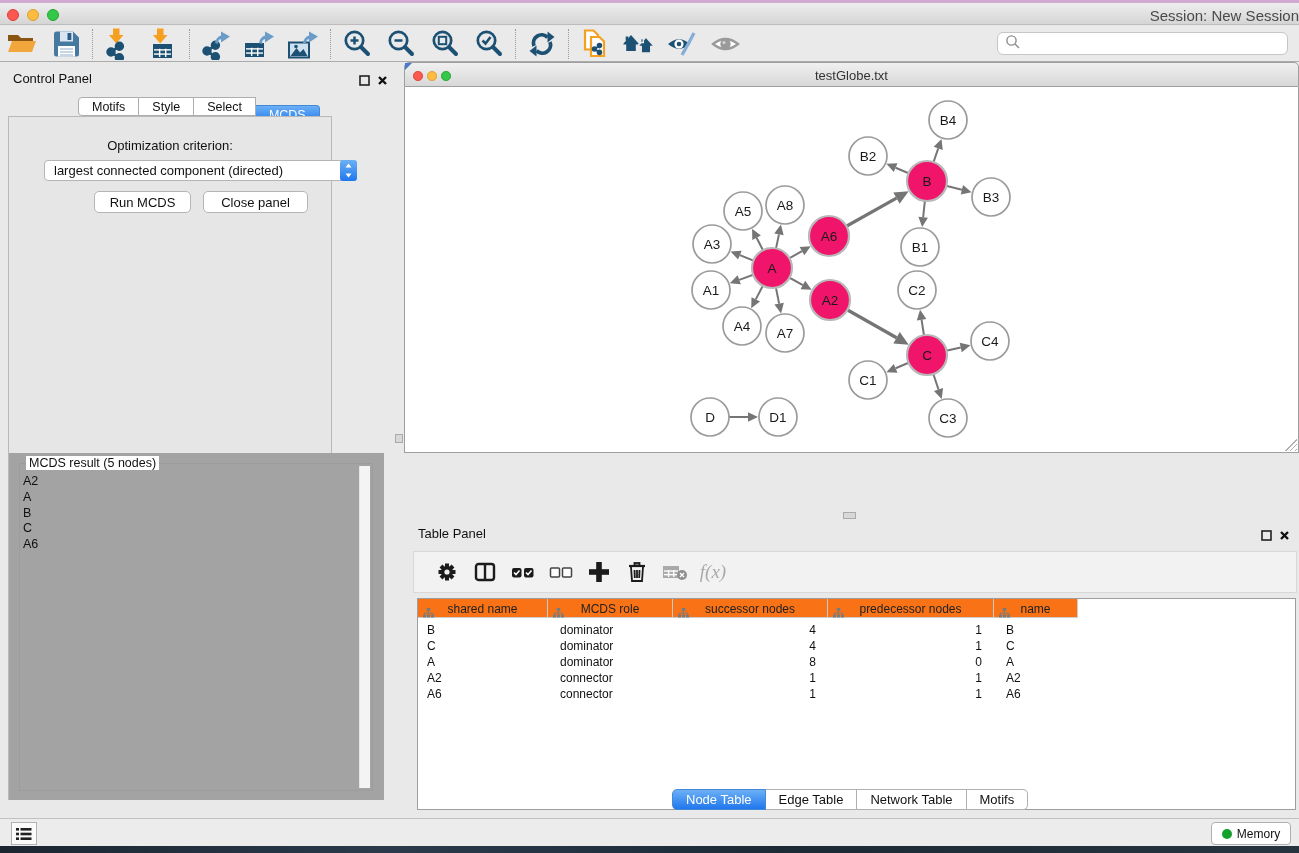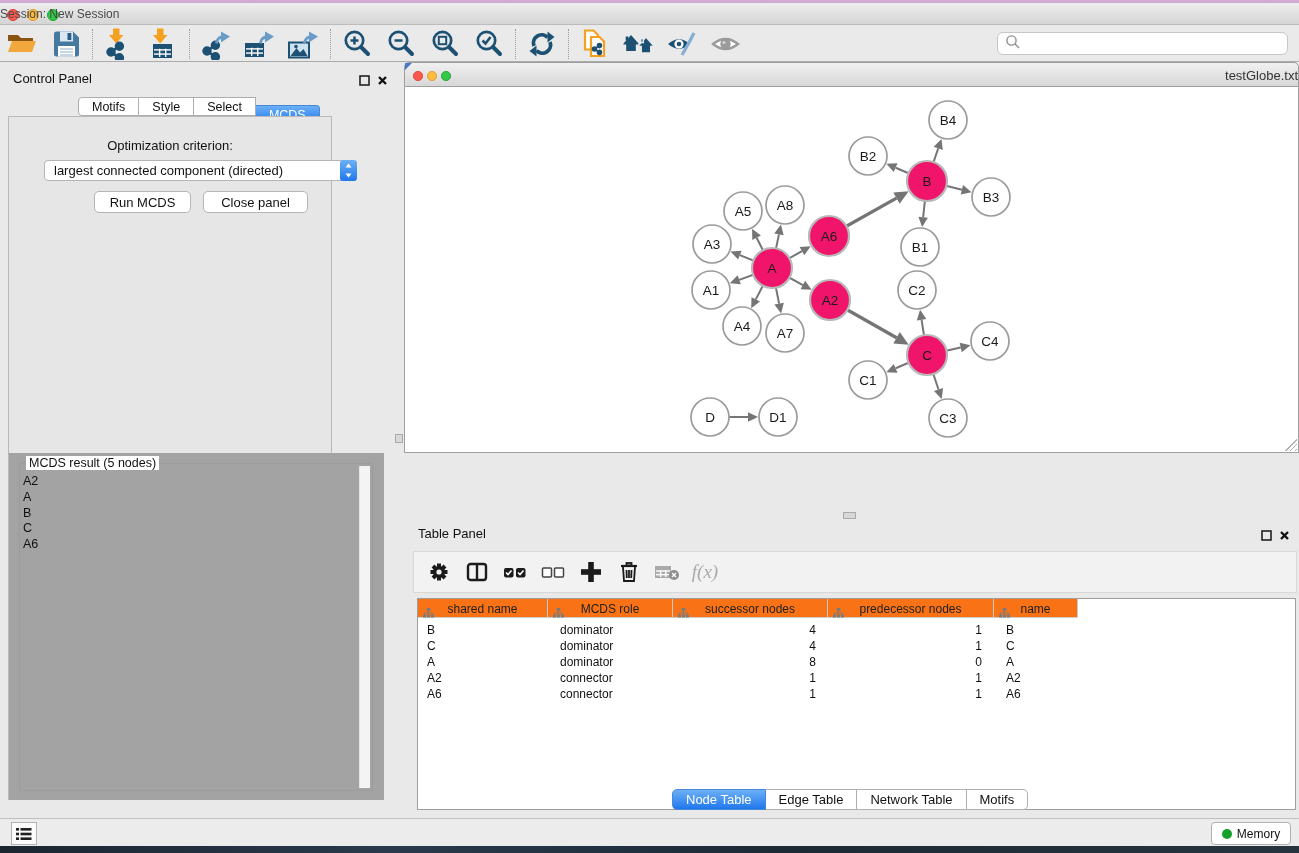--- a/index.html
+++ b/index.html
@@ -7,21 +7,21 @@
   .abs { position:absolute; }
 
   #desktop-top { left:0; top:0; width:1299px; height:3px; background:#d2a9d1; }
   #desktop-bottom { left:0; top:846px; width:1299px; height:7px; background:linear-gradient(90deg,#1a2530,#2a3a4c 30%,#1c2a36 60%,#26343f); }
 
   #titlebar { left:0; top:3px; width:1299px; height:22px; background:linear-gradient(#eeeeee,#d5d5d5); border-bottom:1px solid #bcbcbc; }
   .tl { position:absolute; top:5.5px; width:12px; height:12px; border-radius:50%; }
   #titlebar .tl1 { left:7px;  background:#fc5850; border:0.5px solid #dd3f38; }
   #titlebar .tl2 { left:27px; background:#fdbc40; border:0.5px solid #dd9f2e; }
   #titlebar .tl3 { left:47px; background:#34c748; border:0.5px solid #24a533; }
-  #titlebar .title { position:absolute; left:0; right:0; top:4px; text-align:left; font-size:12px; color:#4a4a4a; }
+  #titlebar .title { position:absolute; left:0; right:0; top:4px; text-align:right; font-size:15px; color:#4a4a4a; }
 
   #toolbar { left:0; top:26px; width:1299px; height:36px; background:#eaeaea; border-bottom:1px solid #ababab; }
   #toolbar .icons { position:absolute; left:0; top:0; height:36px; display:flex; align-items:center; }
   .tbicon { width:44px; height:34px; display:flex; align-items:center; justify-content:center; }
   .tbsep { width:1px; height:30px; margin:0 4px; border-left:1px dotted #9a9a9a; }
   #search-box { position:absolute; left:997px; top:6px; width:291px; height:23px; background:#fff; border:1px solid #c6c6c6; border-radius:6px; display:flex; align-items:center; padding-left:7px; }
 
   #control-panel { left:0; top:62px; width:391px; height:756px; background:#e9e9e9; }
   #cp-title { position:absolute; left:13px; top:9px; font-size:13px; color:#111; }
   .float-btn { position:absolute; top:10px; }
@@ -44,29 +44,29 @@
   #mcds-scroll { position:absolute; right:2px; top:2px; width:11px; height:322px; background:#f4f4f4; border-left:1px solid #e4e4e4; }
 
   .handle { position:absolute; background:#d8d8d8; border:1px solid #aaa; }
 
   #net-window { left:404px; top:62px; width:895px; height:449px; }
   #net-titlebar { position:absolute; left:0; top:0; width:100%; height:25px; background:linear-gradient(#f0f0f0,#d8d8d8); border:1px solid #9e9e9e; border-radius:5px 5px 0 0; }
   #net-titlebar .tl { top:8px; width:9.5px; height:9.5px; }
   #net-titlebar .tl1 { left:8px;  background:#fc5850; border:0.5px solid #dd3f38; }
   #net-titlebar .tl2 { left:22px; background:#fdbc40; border:0.5px solid #dd9f2e; }
   #net-titlebar .tl3 { left:36px; background:#34c748; border:0.5px solid #24a533; }
-  #net-title { position:absolute; left:0; right:0; top:5px; text-align:right; font-size:13px; color:#333; }
+  #net-title { position:absolute; left:0; right:0; top:5px; text-align:center; font-size:13px; color:#333; }
   #net-corner { position:absolute; left:0; top:0; width:0; height:0; border-top:7px solid #4a79c9; border-right:7px solid transparent; }
   #net-canvas { position:absolute; left:0; top:25px; width:895px; height:366px; background:#fff; border:1px solid #9e9e9e; border-top:none; }
   #net-grip { position:absolute; right:1px; bottom:1px; width:12px; height:12px;
     background:linear-gradient(135deg,transparent 0 50%,#b0b0b0 50% 55%,transparent 55% 70%,#b0b0b0 70% 75%,transparent 75% 90%,#b0b0b0 90% 95%,transparent 95%); }
 
   #table-panel { left:404px; top:520px; width:895px; height:298px; }
   #tp-title { position:absolute; left:14px; top:6px; font-size:13px; color:#111; }
-  #tp-toolbar { position:absolute; left:9px; top:31px; width:884px; height:42px; background:#f2f2f2; border:1px solid #d8d8d8; display:flex; align-items:center; padding-left:6px; }
+  #tp-toolbar { position:absolute; left:9px; top:31px; width:884px; height:42px; background:#f2f2f2; border:1px solid #d8d8d8; display:flex; align-items:center; padding-left:14px; }
   .tpicon { width:38px; height:34px; display:flex; align-items:center; justify-content:center; }
   #tp-table { position:absolute; left:13px; top:78px; width:879px; height:212px; background:#fff; border:1px solid #9e9e9e; }
   #tp-headrow { position:absolute; left:0; top:0; height:19px; background:#f97316; border-bottom:1px solid #cccccc; }
   .th { position:absolute; top:0; height:19px; border-right:1px solid #cbcbcb; }
   .th .lbl { position:absolute; left:0; right:0; top:3px; text-align:center; font-size:12px; color:#222; }
   .th .hicon { position:absolute; left:5px; top:5px; }
   .td { position:absolute; font-size:12px; color:#111; height:16px; line-height:16px; }
   #tp-tabs { position:absolute; left:268px; top:269px; height:21px; display:flex; }
   .tptab { height:21px; font-size:13px; color:#111; background:#fff; border:1px solid #b0b0b0; border-left:none; padding:8px 13px; display:flex; align-items:center; }
   .tptab:first-child { border-left:1px solid #b0b0b0; border-radius:5px 0 0 5px; }

